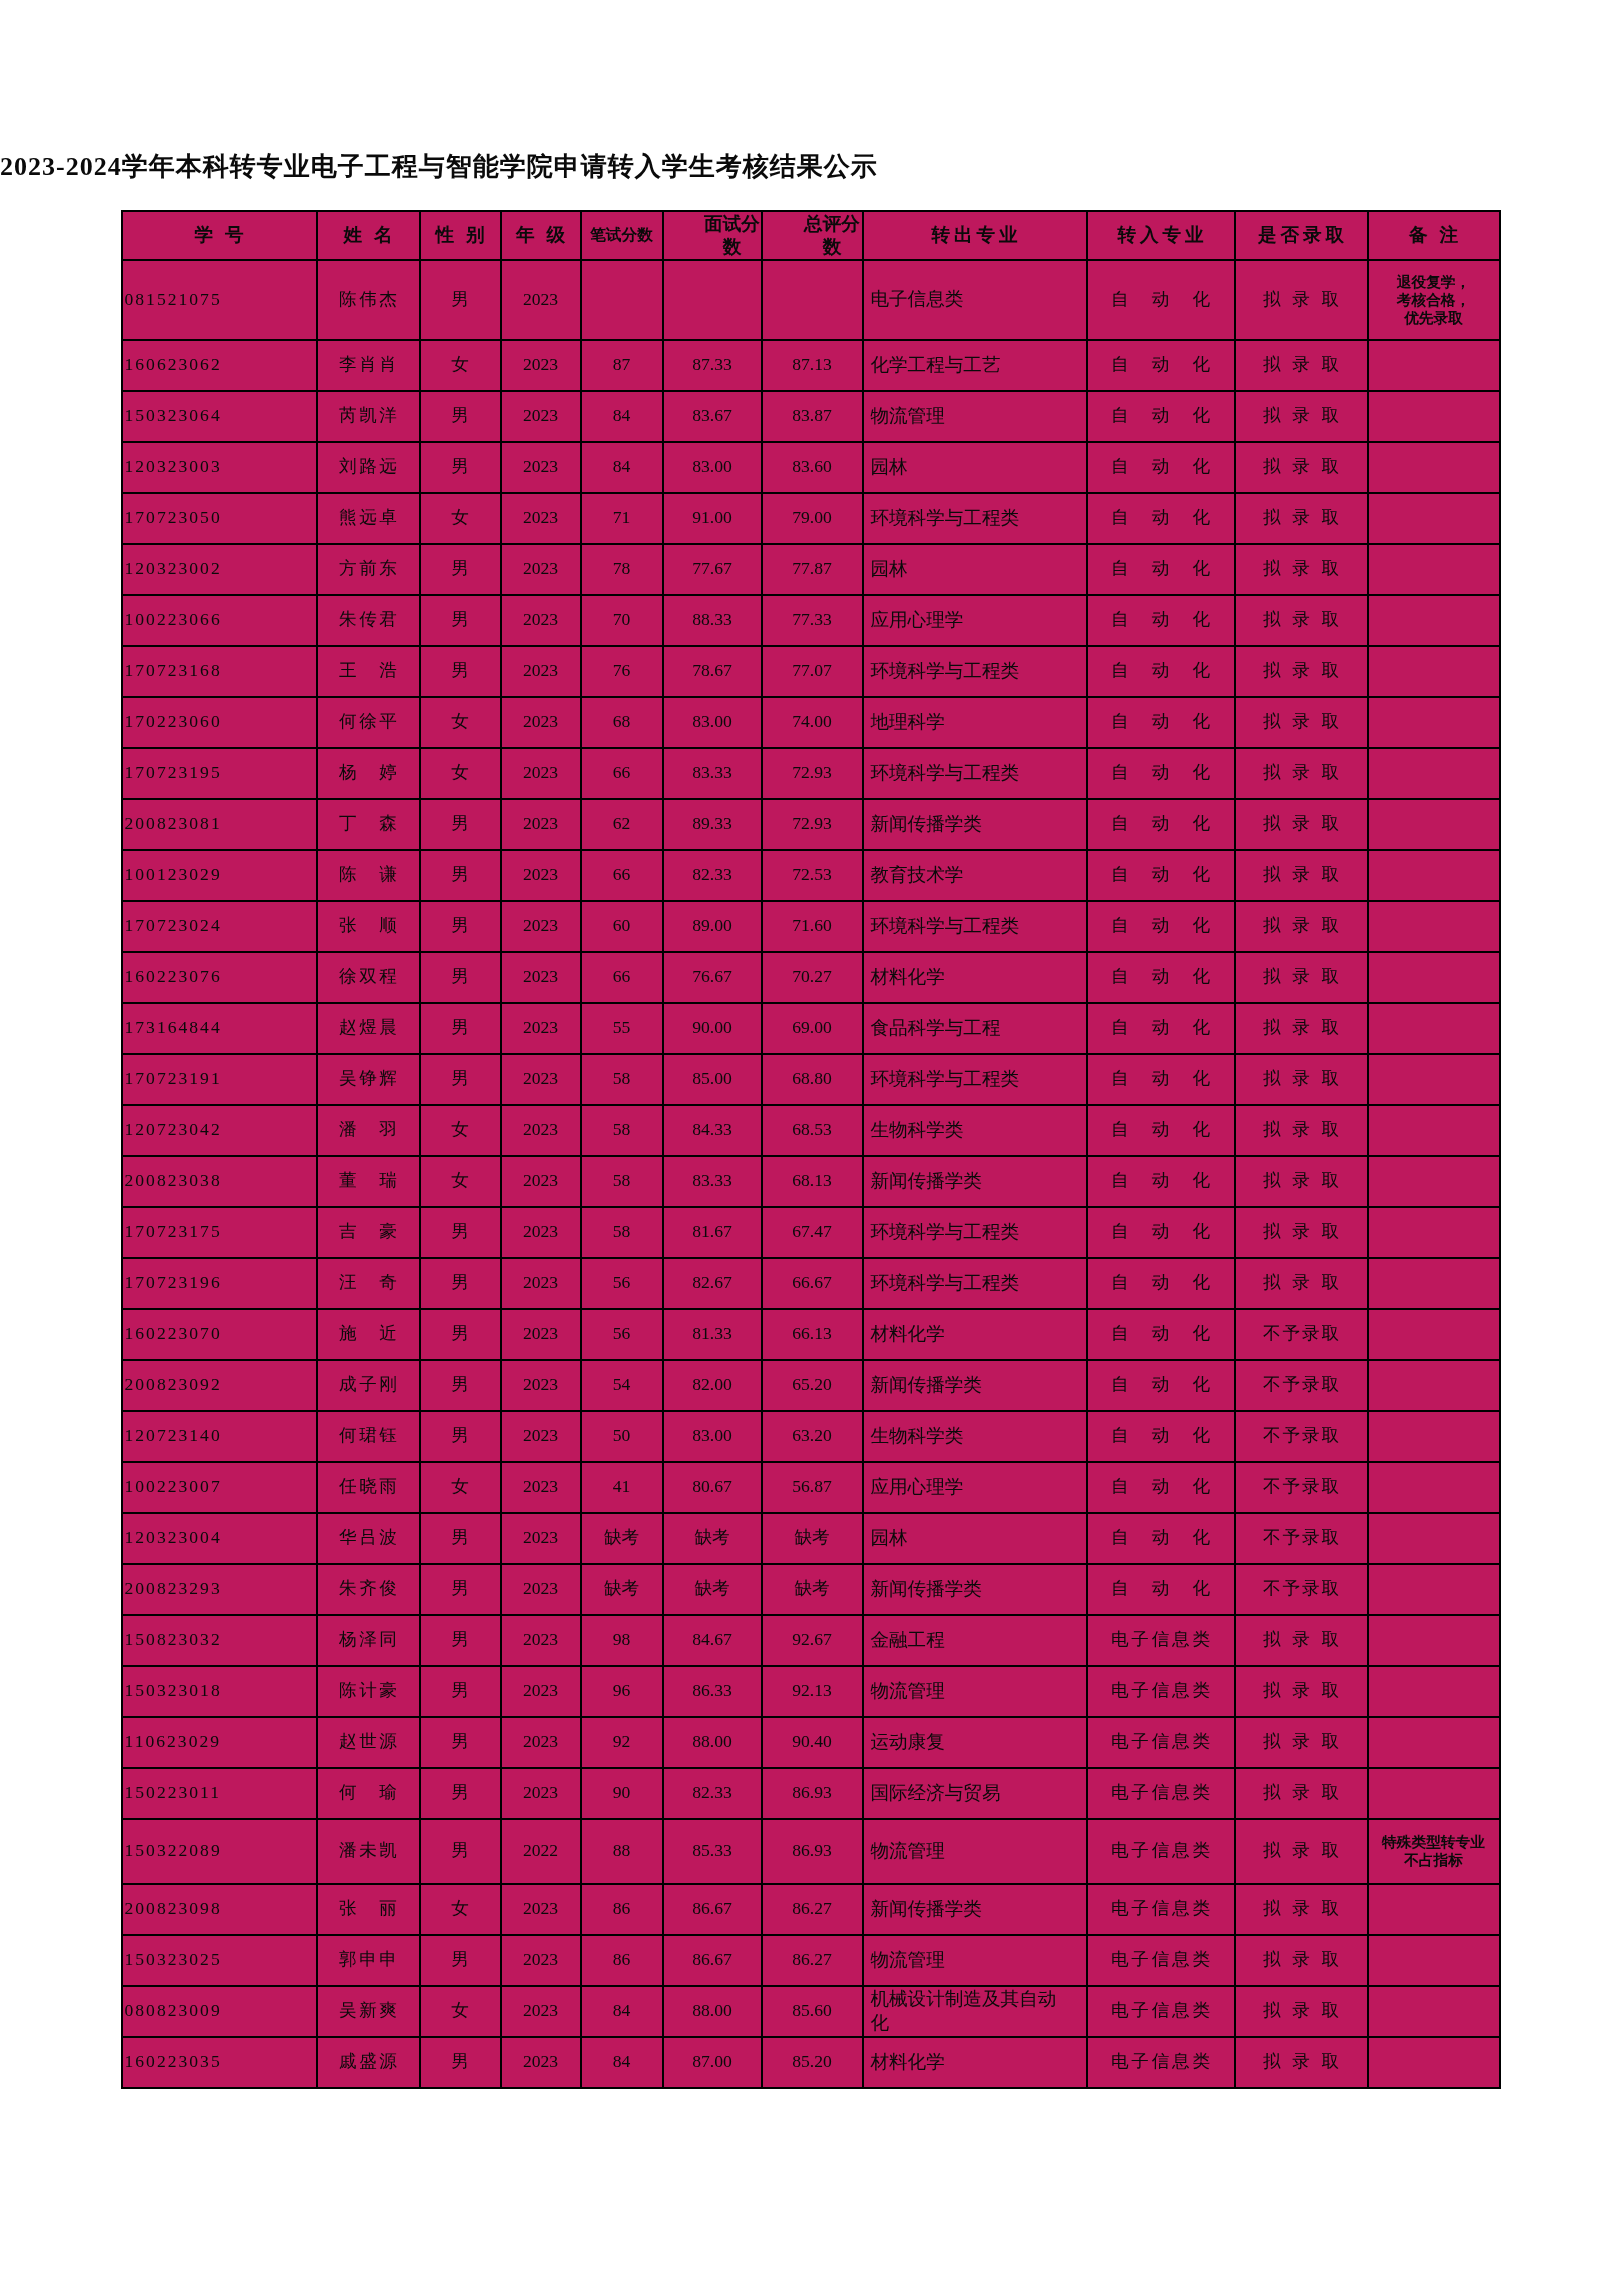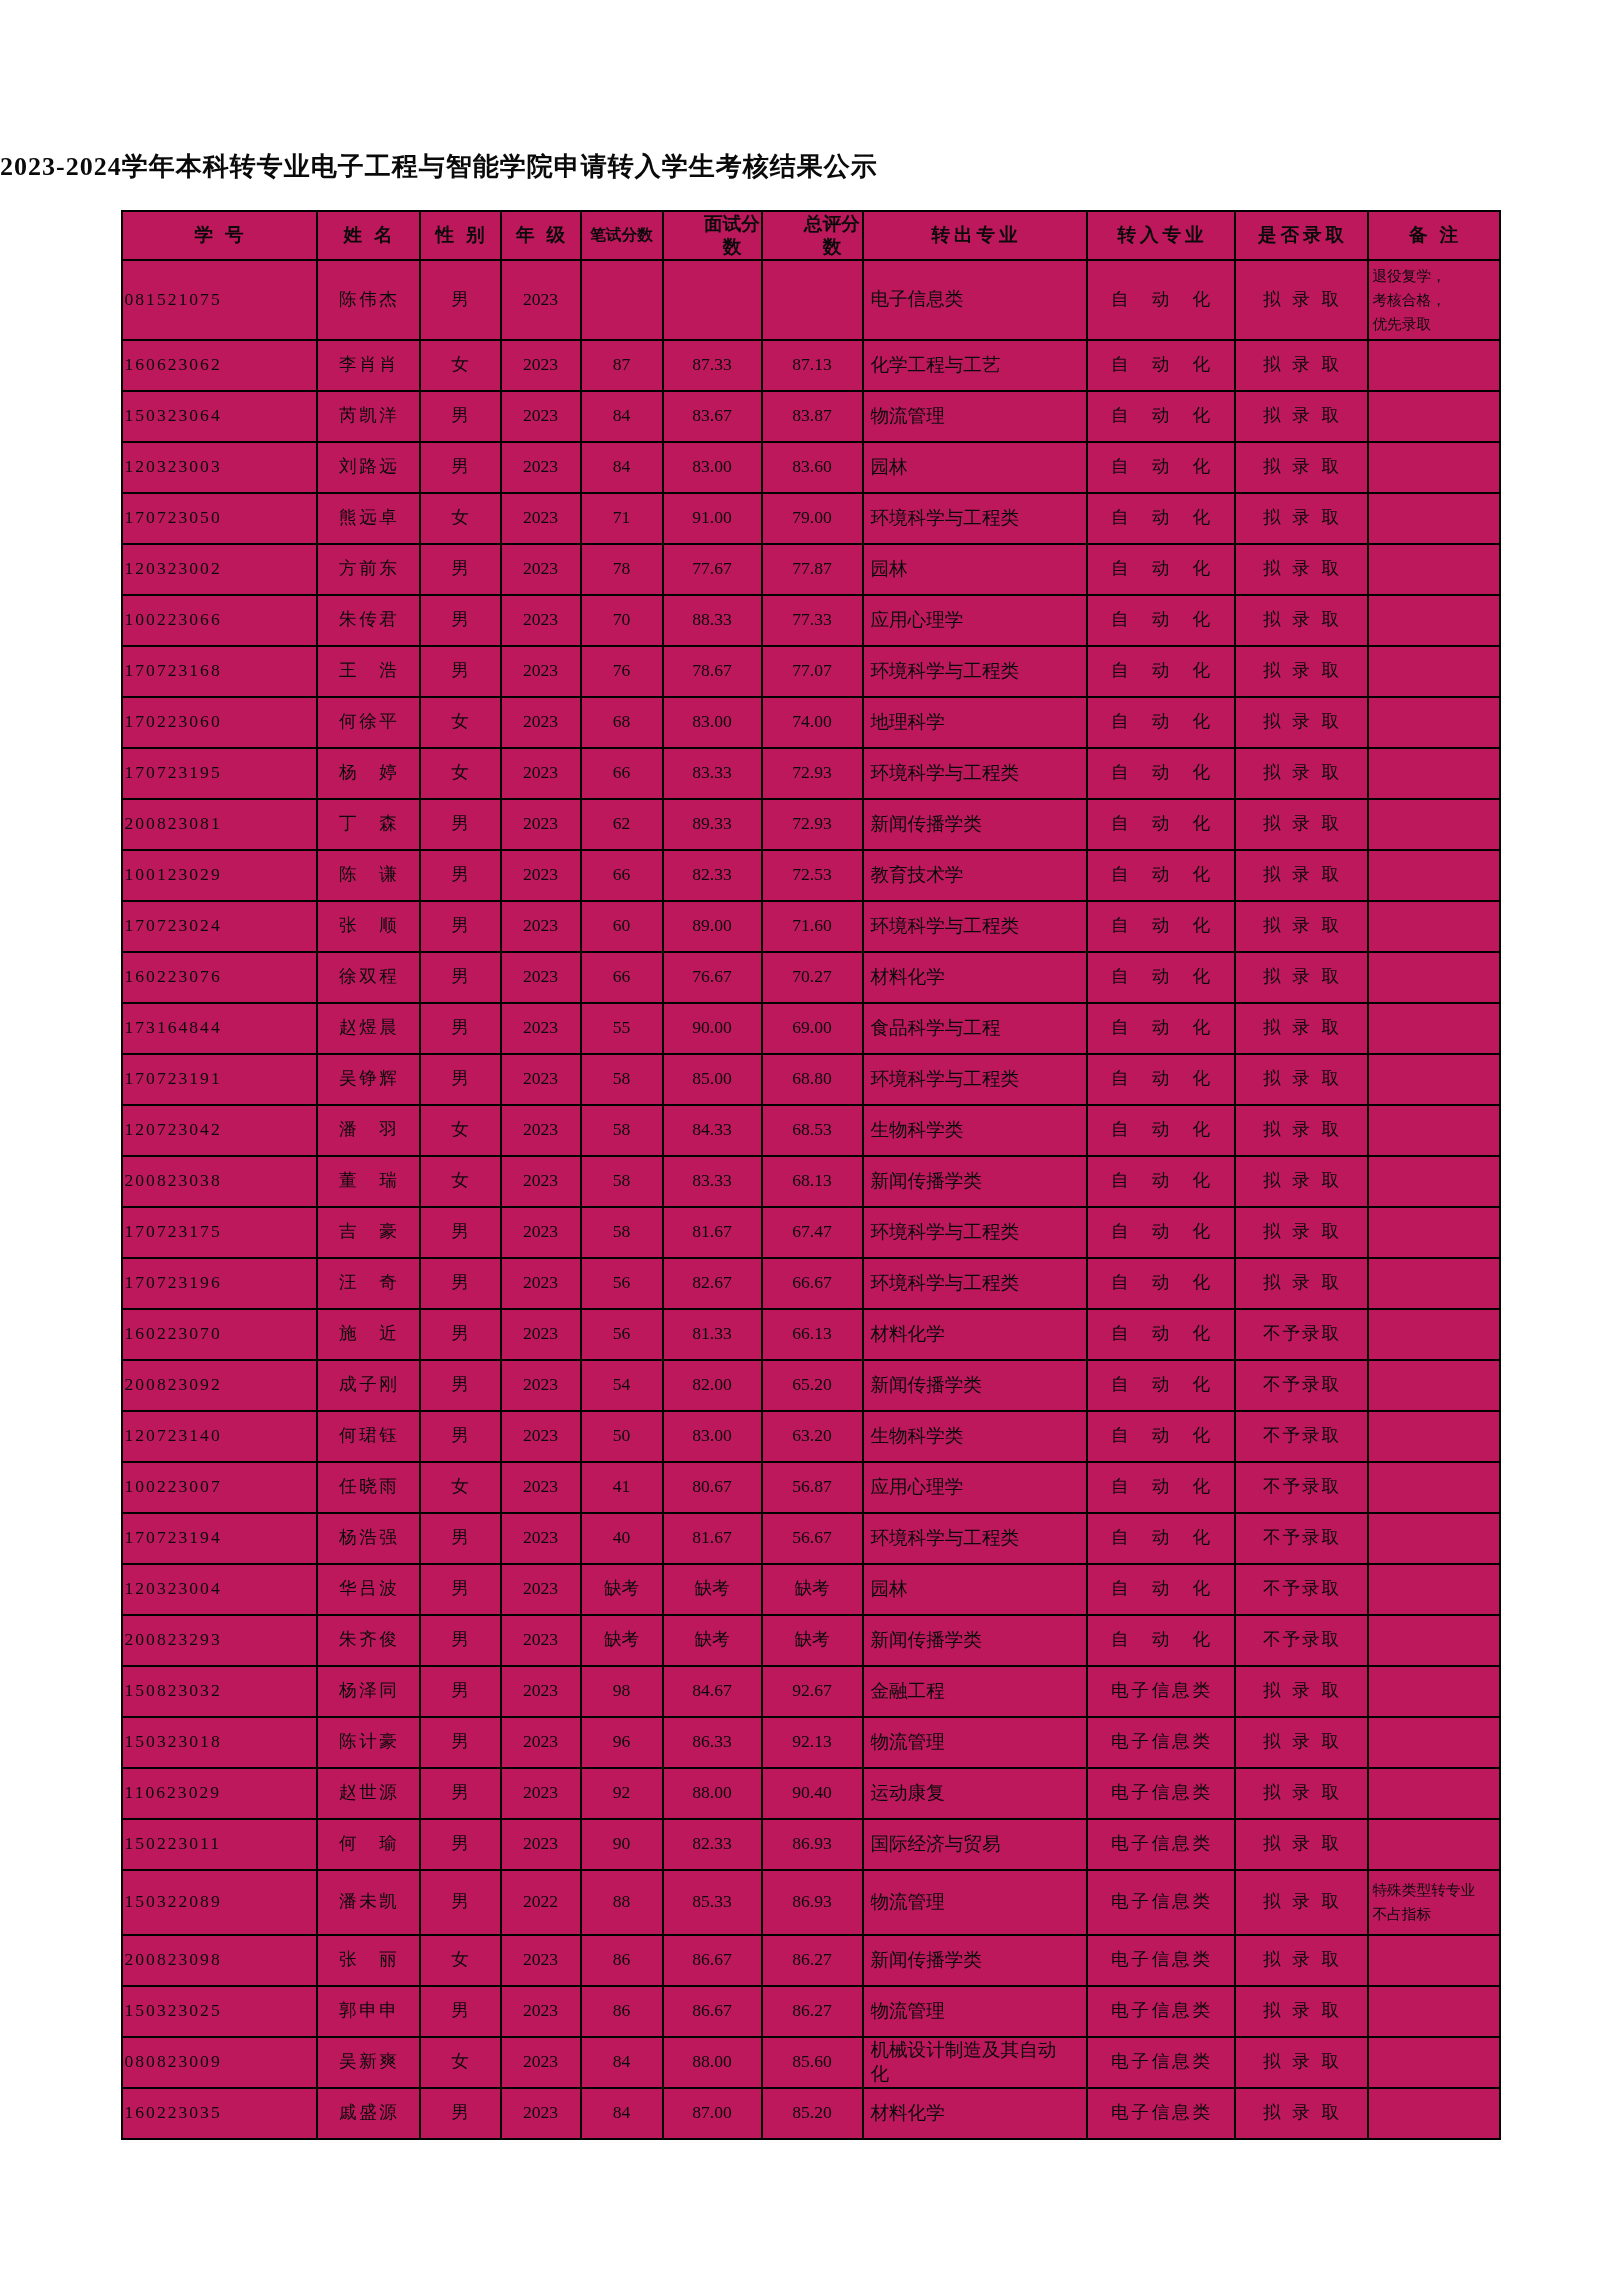--- a/index.html
+++ b/index.html
@@ -33,22 +33,22 @@
   th.htight{letter-spacing:0;padding-left:40px;}
   tbody tr{height:51px;}
   
   td.c0{letter-spacing:2px;text-indent:2px;}
   td.c1{text-align:justify;text-align-last:justify;padding:0 21.6px;}
   td.c2,td.c3,td.c4,td.c5,td.c6{text-align:center;}
   td.c7{text-align:left;padding:0 15.7px 0 6.9px;font-size:18.6px;line-height:24.5px;}
   td.c8{text-align:justify;text-align-last:justify;padding:0 23.5px;}
   td.c9{text-align:justify;text-align-last:justify;padding:0 27.4px;}
   td.c10{
-    font-size:14.7px;font-weight:normal;
-    line-height:24px;padding:0 3.9px;white-space:pre-line;
+    text-align:center;font-size:14.7px;font-weight:bold;
+    line-height:18px;padding:0 3.9px;white-space:pre-line;
   }
 </style>
 </head>
 <body>
 
 <div class="page">
   <h1 class="title">2023-2024学年本科转专业电子工程与智能学院申请转入学生考核结果公示</h1>
 
   <table class="results">
     <colgroup>
@@ -388,33 +388,20 @@
           <td class="c3">2023</td>
           <td class="c4">41</td>
           <td class="c5">80.67</td>
           <td class="c6">56.87</td>
           <td class="c7">应用心理学</td>
           <td class="c8">自动化</td>
           <td class="c9">不予录取</td>
           <td class="c10"></td>
         </tr>
         <tr>
-          <td class="c0">170723194</td>
-          <td class="c1">杨浩强</td>
-          <td class="c2">男</td>
-          <td class="c3">2023</td>
-          <td class="c4">40</td>
-          <td class="c5">81.67</td>
-          <td class="c6">56.67</td>
-          <td class="c7">环境科学与工程类</td>
-          <td class="c8">自动化</td>
-          <td class="c9">不予录取</td>
-          <td class="c10"></td>
-        </tr>
-        <tr>
           <td class="c0">120323004</td>
           <td class="c1">华吕波</td>
           <td class="c2">男</td>
           <td class="c3">2023</td>
           <td class="c4">缺考</td>
           <td class="c5">缺考</td>
           <td class="c6">缺考</td>
           <td class="c7">园林</td>
           <td class="c8">自动化</td>
           <td class="c9">不予录取</td>

